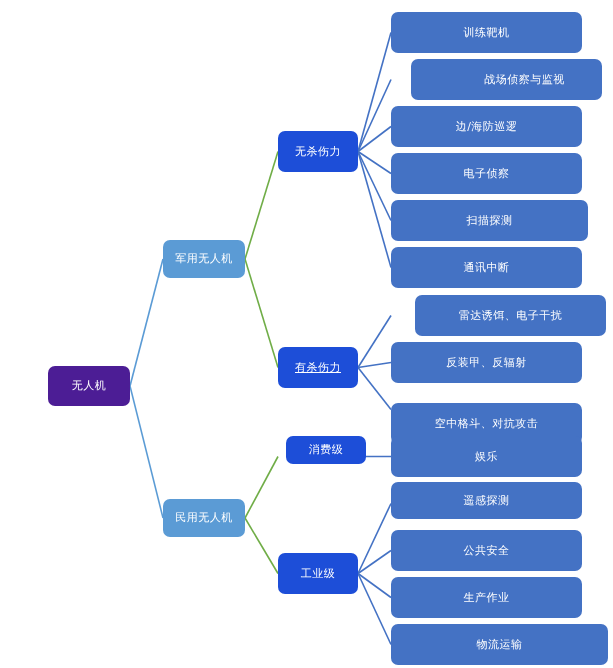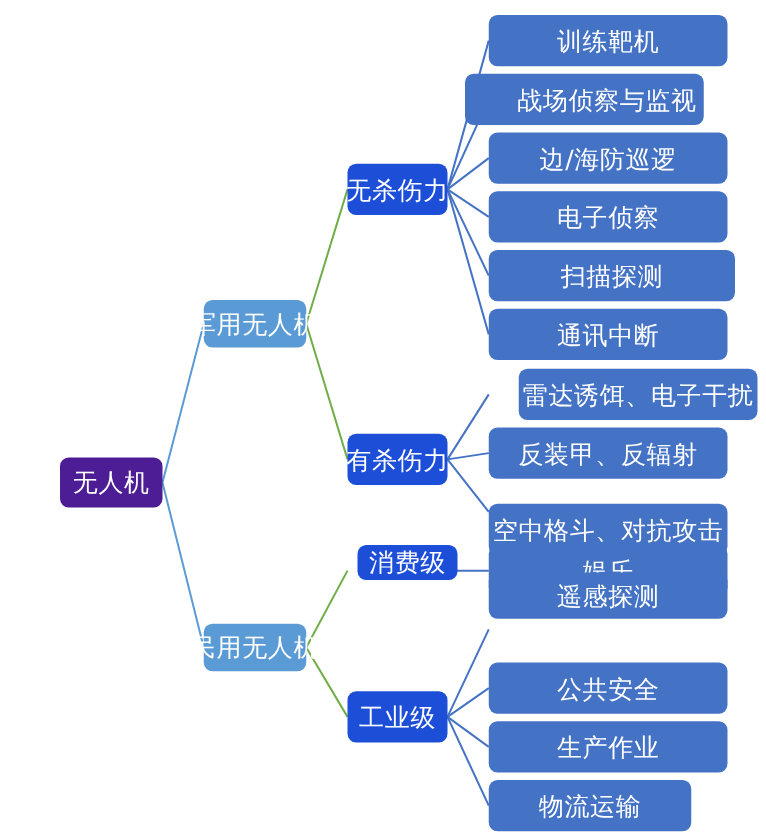--- a/index.html
+++ b/index.html
@@ -27,21 +27,21 @@
     pointer-events: none;
   }
   .node {
     position: absolute;
     box-sizing: border-box;
     display: flex;
     align-items: center;
     justify-content: center;
     border-radius: 7px;
     color: #ffffff;
-    font-size: 20px;
+    font-size: 11px;
     line-height: 1.2;
     text-align: center;
     letter-spacing: 0.5px;
     white-space: nowrap;
     z-index: 2;
   }
   .node-root {
     background: #4c1d95;
   }
   .node-branch {
@@ -78,31 +78,31 @@
       <line x1="358" y1="573.5" x2="391" y2="503.5" stroke="#4472c4" stroke-width="1.6"></line>
       <line x1="358" y1="573.5" x2="391" y2="550.5" stroke="#4472c4" stroke-width="1.6"></line>
       <line x1="358" y1="573.5" x2="391" y2="597.5" stroke="#4472c4" stroke-width="1.6"></line>
       <line x1="358" y1="573.5" x2="391" y2="644.5" stroke="#4472c4" stroke-width="1.6"></line>
     </svg>
   <div id="node-layer">
       <div class="node node-root" style="left: 48px; top: 366px; width: 82px; height: 40px;">无人机</div>
       <div class="node node-branch" style="left: 163px; top: 240px; width: 82px; height: 38px;">军用无人机</div>
       <div class="node node-branch" style="left: 163px; top: 499px; width: 82px; height: 38px;">民用无人机</div>
       <div class="node node-group" style="left: 278px; top: 131px; width: 80px; height: 41px;">无杀伤力</div>
-      <div class="node node-group" style="left: 278px; top: 347px; width: 80px; height: 41px;">有杀伤力</div>
+      <div class="node node-group" style="left: 278px; top: 347px; width: 80px; height: 41px; text-decoration: underline;">有杀伤力</div>
       <div class="node node-group" style="left: 286px; top: 436px; width: 80px; height: 28px;">消费级</div>
       <div class="node node-group" style="left: 278px; top: 553px; width: 80px; height: 41px;">工业级</div>
       <div class="node node-leaf" style="left: 391px; top: 12px; width: 191px; height: 41px;">训练靶机</div>
-      <div class="node node-leaf" style="left: 372px; top: 59px; width: 191px; height: 41px; padding-left: 36px;">战场侦察与监视</div>
+      <div class="node node-leaf" style="left: 411px; top: 59px; width: 191px; height: 41px; padding-left: 36px;">战场侦察与监视</div>
       <div class="node node-leaf" style="left: 391px; top: 106px; width: 191px; height: 41px;">边/海防巡逻</div>
       <div class="node node-leaf" style="left: 391px; top: 153px; width: 191px; height: 41px;">电子侦察</div>
       <div class="node node-leaf" style="left: 391px; top: 200px; width: 197px; height: 41px;">扫描探测</div>
       <div class="node node-leaf" style="left: 391px; top: 247px; width: 191px; height: 41px;">通讯中断</div>
       <div class="node node-leaf" style="left: 391px; top: 295px; width: 191px; height: 41px; margin-left: 24px;">雷达诱饵、电子干扰</div>
       <div class="node node-leaf" style="left: 391px; top: 342px; width: 191px; height: 41px;">反装甲、反辐射</div>
       <div class="node node-leaf" style="left: 391px; top: 389px; width: 191px; height: 41px; margin-top: 14px;">空中格斗、对抗攻击</div>
       <div class="node node-leaf" style="left: 391px; top: 436px; width: 191px; height: 41px;">娱乐</div>
-      <div class="node node-leaf" style="left: 391px; top: 458px; width: 191px; height: 37px; text-align: center;">遥感探测</div>
+      <div class="node node-leaf" style="left: 391px; top: 482px; width: 191px; height: 37px; text-align: center;">遥感探测</div>
       <div class="node node-leaf" style="left: 391px; top: 530px; width: 191px; height: 41px;">公共安全</div>
       <div class="node node-leaf" style="left: 391px; top: 577px; width: 191px; height: 41px;">生产作业</div>
-      <div class="node node-leaf" style="left: 391px; top: 624px; width: 162px; height: 41px;">物流运输</div>
+      <div class="node node-leaf" style="left: 391px; top: 624px; width: 217px; height: 41px;">物流运输</div>
     </div>
 </div>
 
 </body></html>

